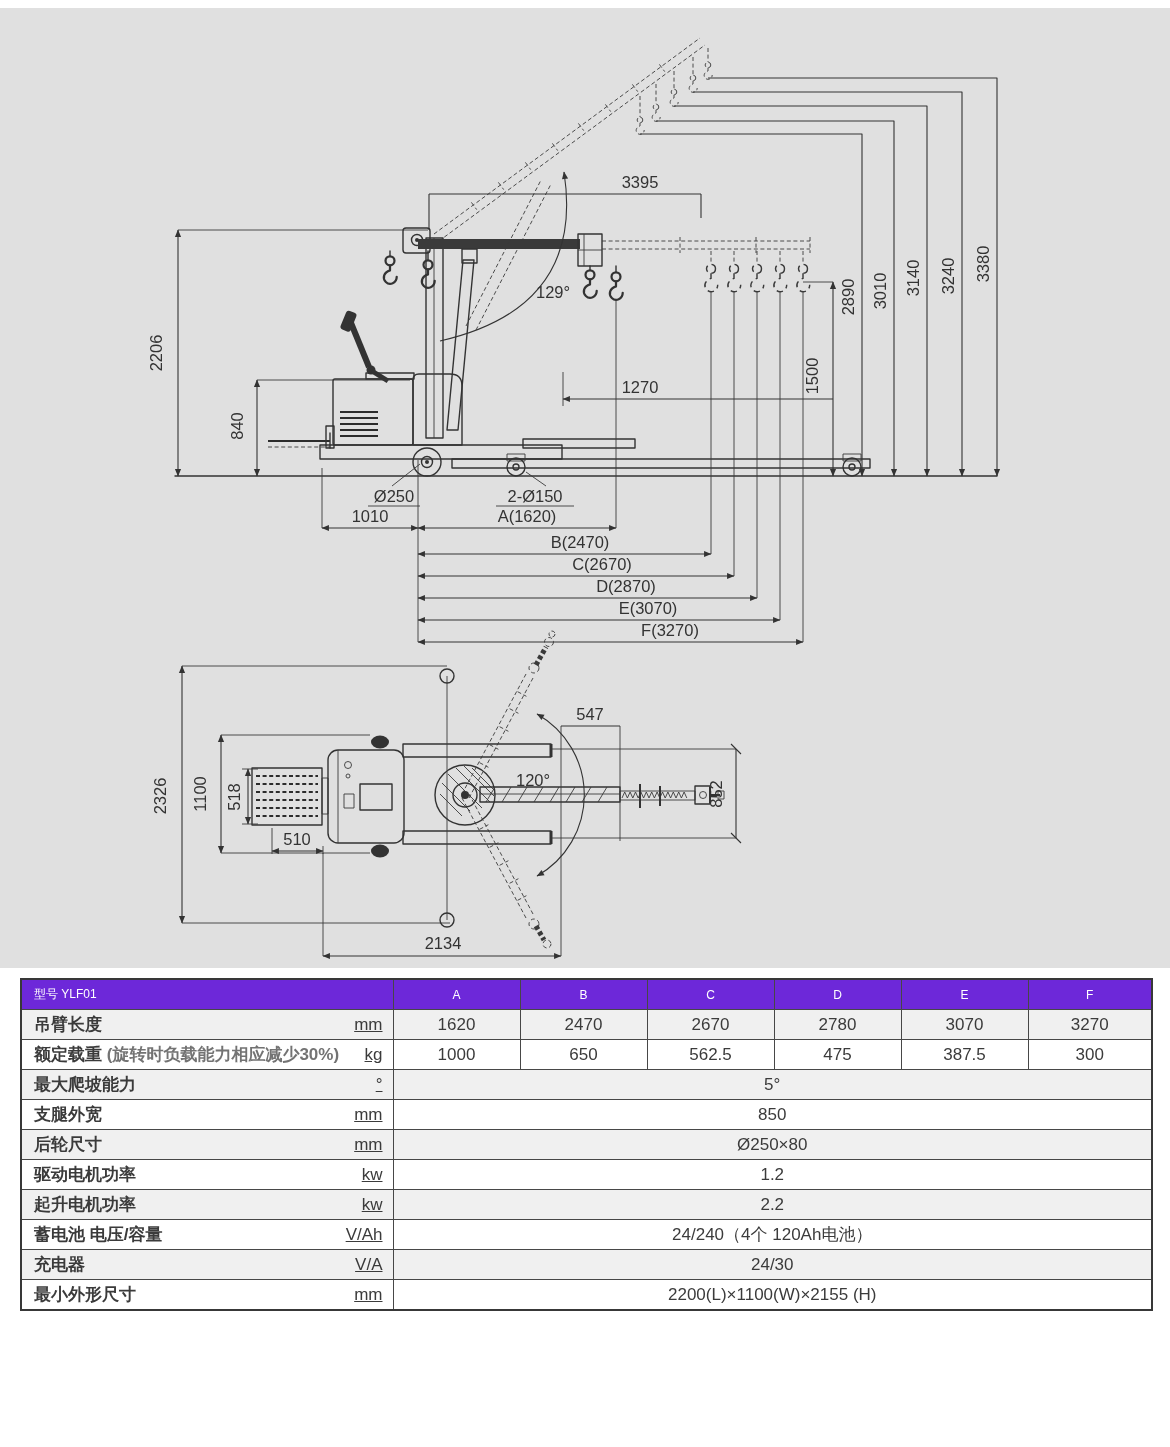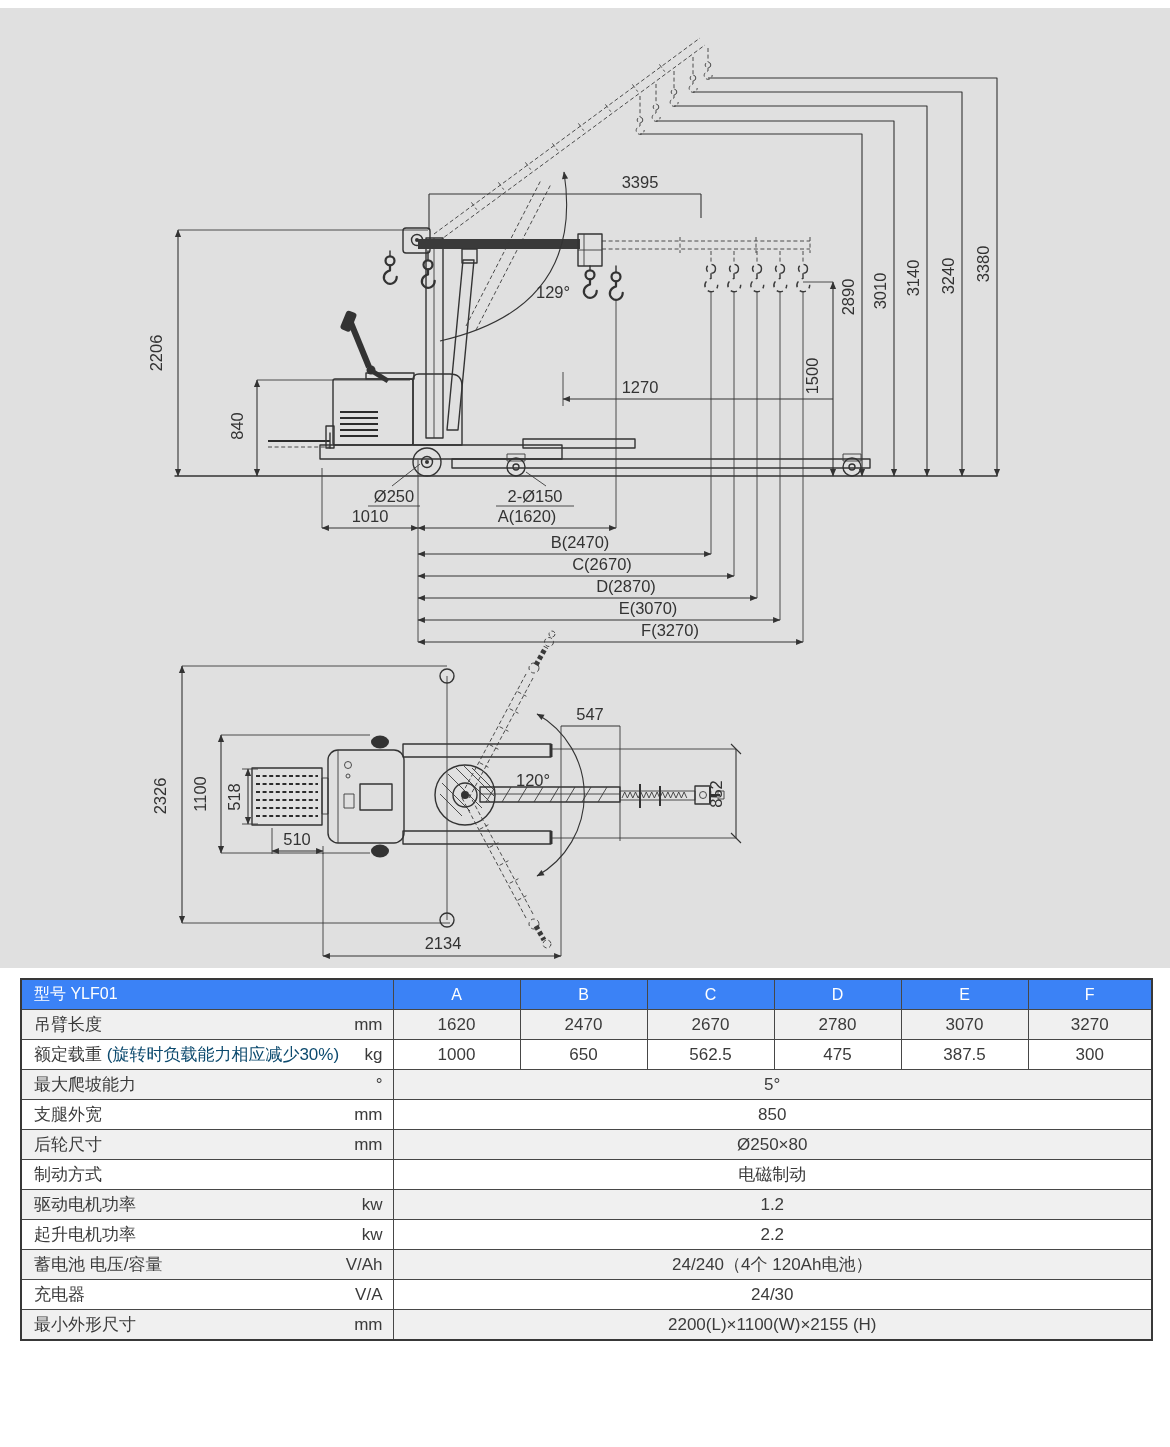--- a/index.html
+++ b/index.html
@@ -9,28 +9,28 @@
   svg .ln{stroke:#333;stroke-width:1.4;fill:none;stroke-linecap:round;}
   svg .thk{stroke:#2c2c2c;stroke-width:2;fill:none;}
   svg .thin{stroke:#3a3a3a;stroke-width:0.9;fill:none;}
   svg .dim{stroke:#333;stroke-width:1.1;fill:none;}
   svg .dsh{stroke-dasharray:4 2.6;}
   svg .fil{fill:#333;stroke:none;}
   svg text{font-family:"Liberation Sans","DejaVu Sans",sans-serif;font-size:16.5px;fill:#333;}
   .spec{width:1130px;margin:10px 20px 0 20px;border-collapse:collapse;table-layout:fixed;font-size:17px;color:#3b3b3b;}
   .spec th,.spec td{border:1.5px solid #474747;height:29px;padding:0;text-align:center;font-weight:normal;vertical-align:middle;}
   .spec{border:2px solid #383838;}
-  .spec thead th{background:#3b82f6;color:#ffffff;font-size:16px;}
+  .spec thead th{background:#6d28d9;color:#ffffff;font-size:12px;}
   .spec thead th.mod{text-align:left;padding-left:12px;}
   .spec tbody tr:nth-child(odd){background:#f0f0f0;}
   .spec tbody tr:nth-child(even){background:#ffffff;}
   .namecell{display:flex;justify-content:space-between;align-items:center;padding:0 10px 0 12px;}
-  .namecell .nm{white-space:nowrap;}
-  .namecell .rd{color:#0c4a6e;white-space:nowrap;}
-  .namecell .un{white-space:nowrap;padding-left:6px;}
+  .namecell .nm{white-space:nowrap;font-weight:bold;}
+  .namecell .rd{color:#737373;white-space:nowrap;}
+  .namecell .un{white-space:nowrap;padding-left:6px;text-decoration:underline;}
   col.c0{width:372px;} col.cv{width:127px;} col.cf{width:124px;}
 </style>
 </head>
 <body>
 
 <div class="page">
   <div class="panel">
   <svg viewBox="0 0 1170 960" width="1170" height="960">
     <defs>
       <marker id="ar" viewBox="0 0 10 10" refX="9" refY="5" markerWidth="9" markerHeight="7" orient="auto-start-reverse">
@@ -357,29 +357,20 @@
             <div class="namecell">
               <span class="nm">后轮尺寸</span>
               <span class="un">mm</span>
             </div>
           </td>
         <td colspan="6">Ø250×80</td>
       </tr>
       <tr>
         <td>
             <div class="namecell">
-              <span class="nm">制动方式</span>
-              <span class="un"></span>
-            </div>
-          </td>
-        <td colspan="6">电磁制动</td>
-      </tr>
-      <tr>
-        <td>
-            <div class="namecell">
               <span class="nm">驱动电机功率</span>
               <span class="un">kw</span>
             </div>
           </td>
         <td colspan="6">1.2</td>
       </tr>
       <tr>
         <td>
             <div class="namecell">
               <span class="nm">起升电机功率</span>

